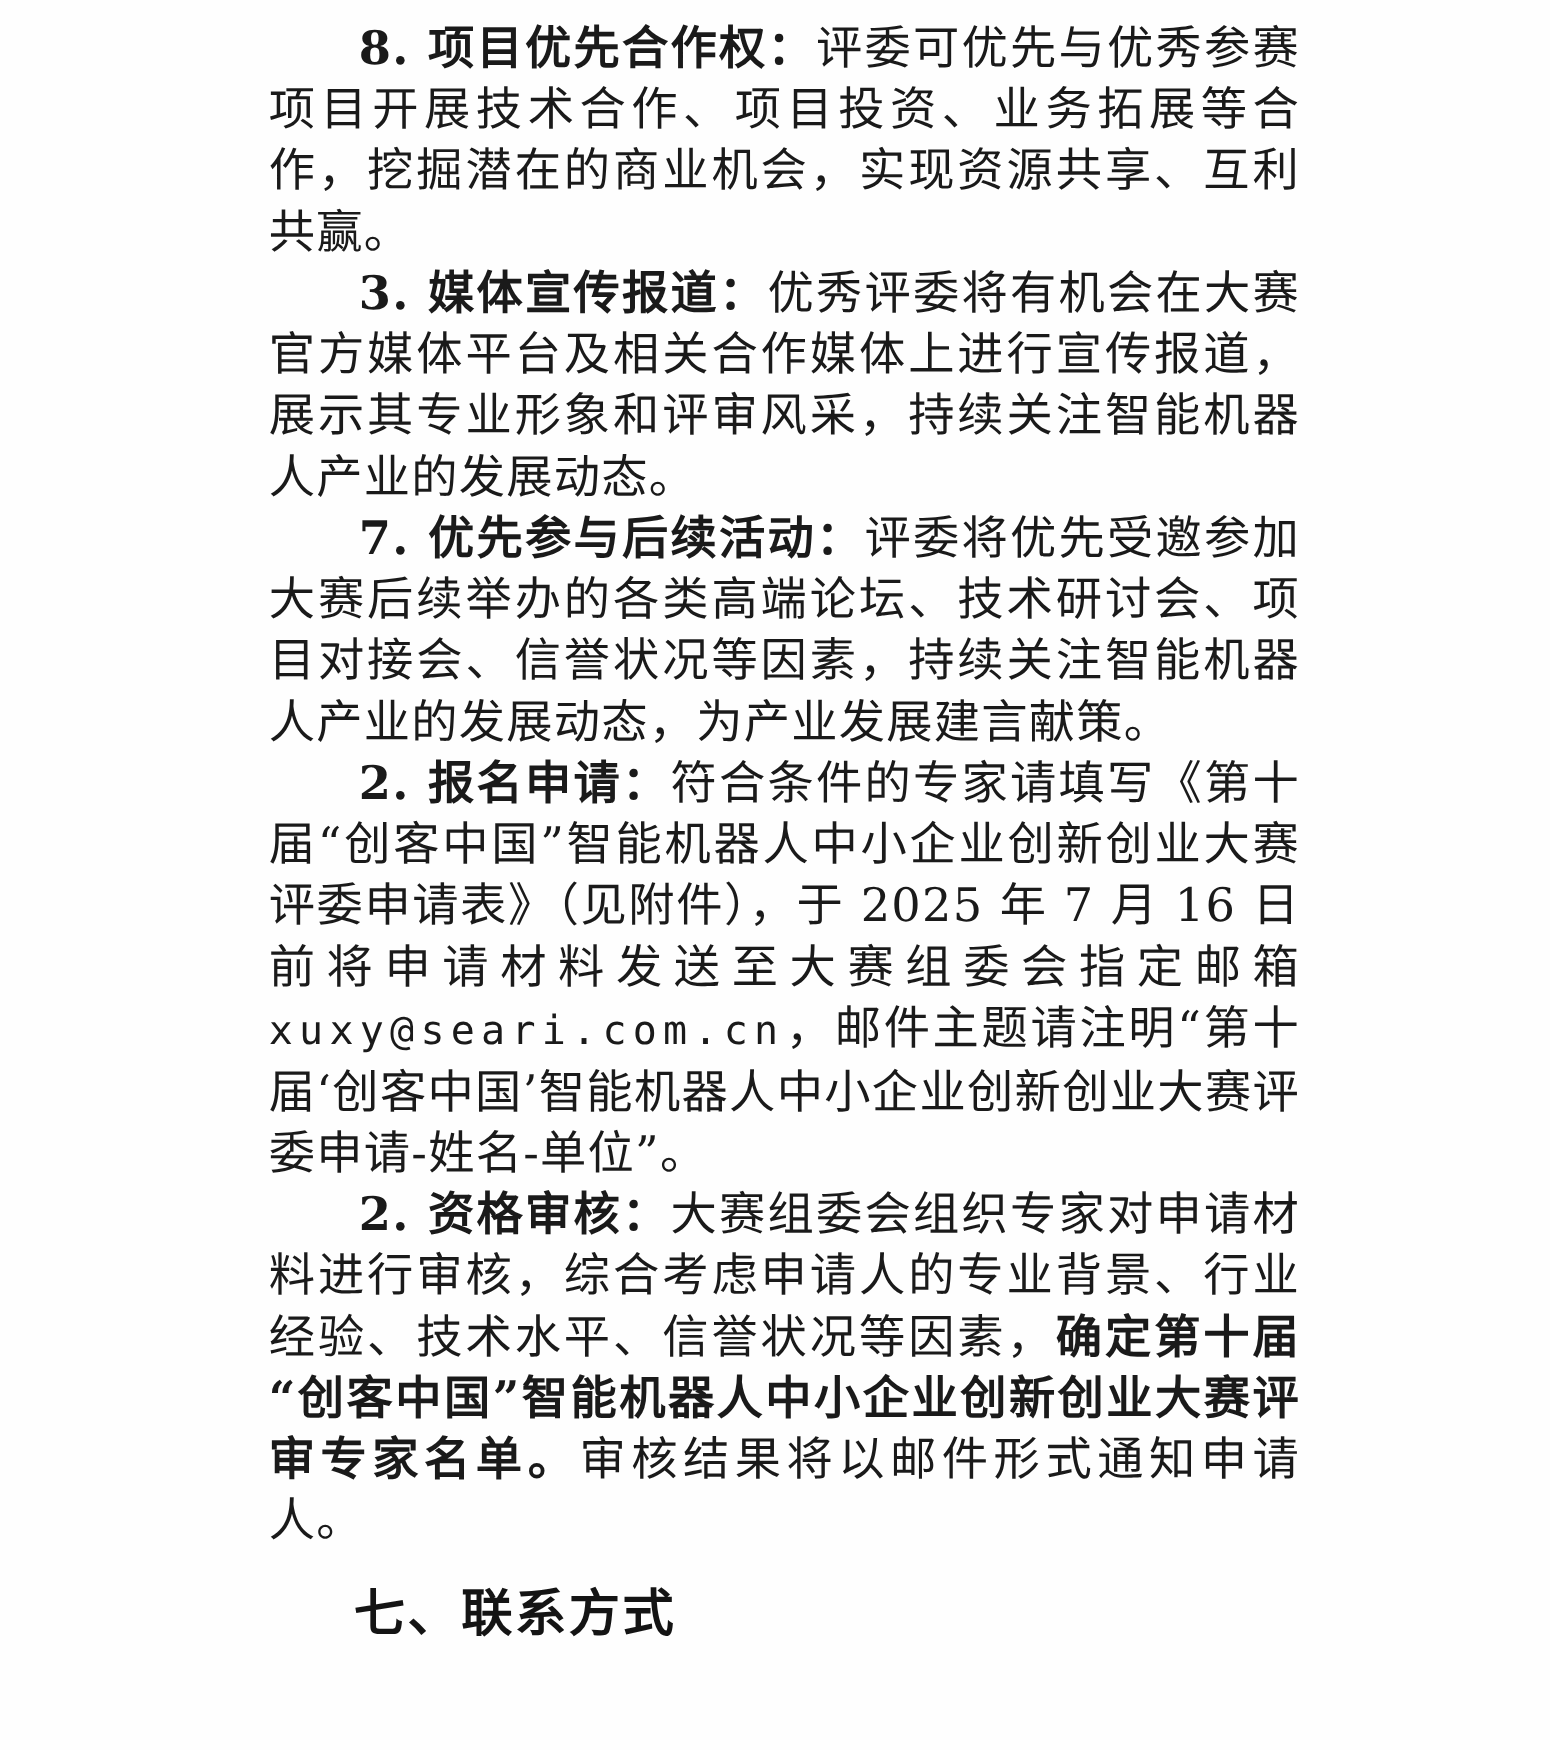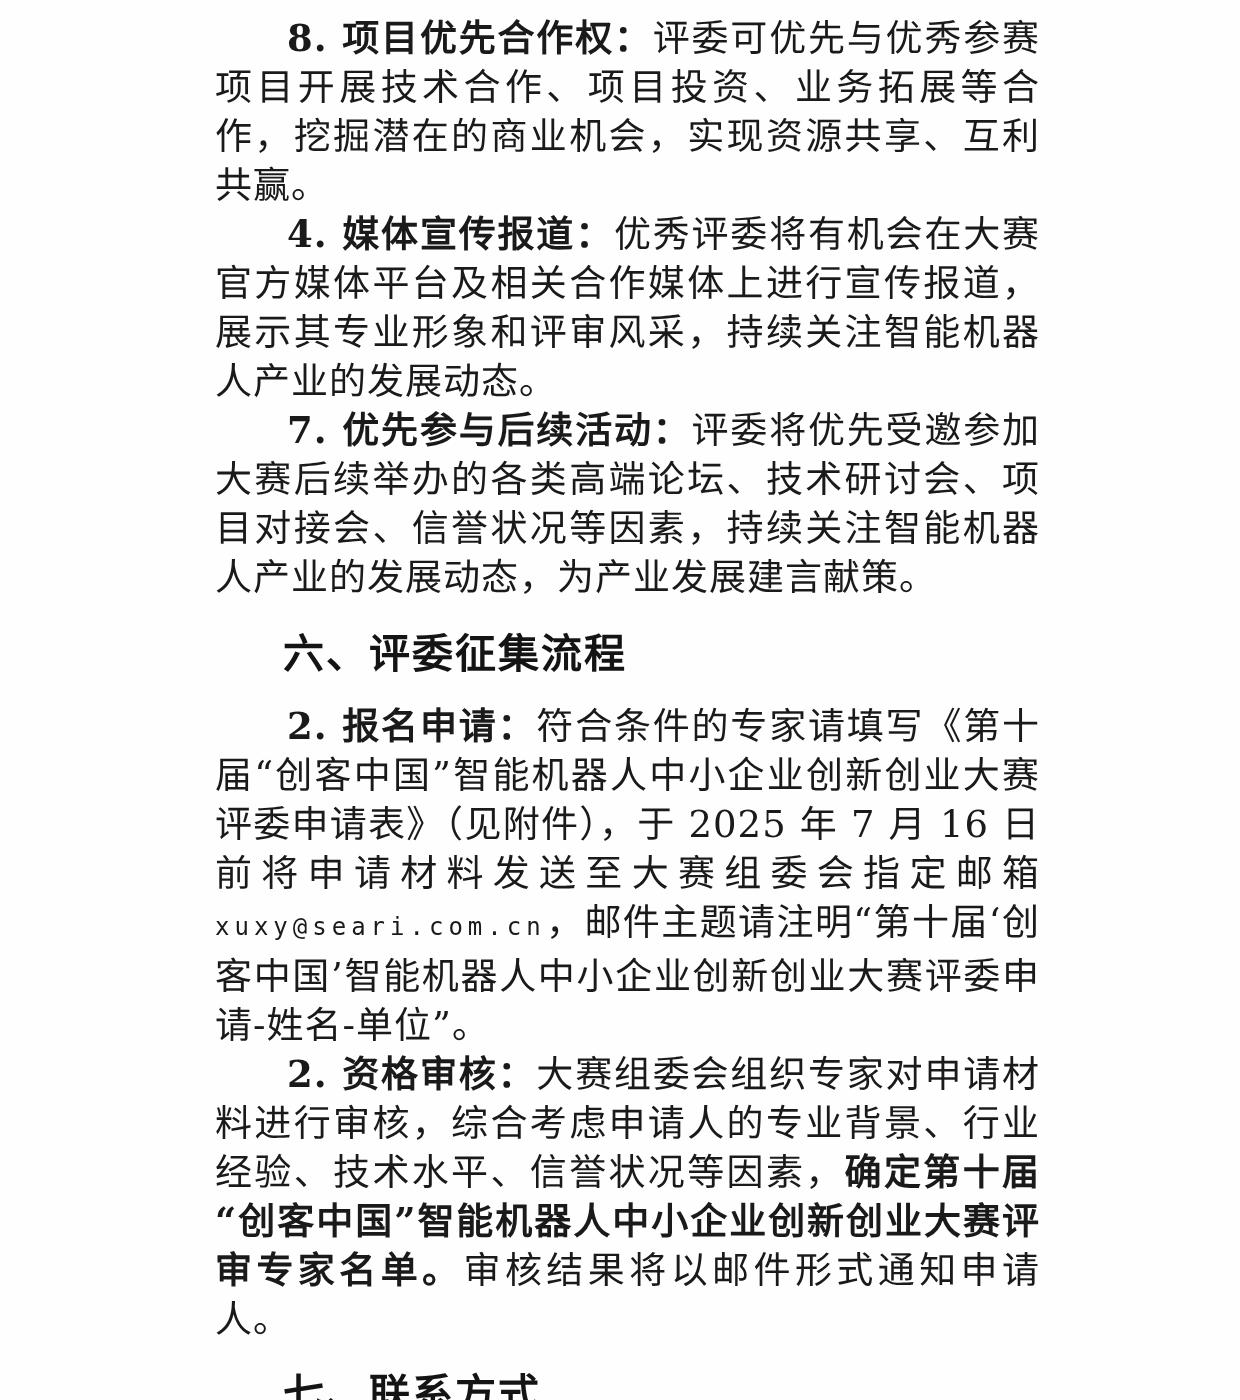--- a/index.html
+++ b/index.html
@@ -42,36 +42,35 @@
     text-indent: 68px;
     letter-spacing: 2px;
     color: #141414;
   }
   h2.section-heading-last {
     margin-top: 24px;
     margin-bottom: 30px;
   }
   .mono {
     font-family: "DejaVu Sans Mono", "Liberation Mono", monospace;
-    font-size: 24px;
+    font-size: 32px;
     letter-spacing: 5px;
   }
 </style>
 </head>
 <body>
 
 <div class="page">
 
   <p class="body-para"><span class="para-label">8. 项目优先合作权：</span><span>评委可优先与优秀参赛项目开展技术合作、项目投资、业务拓展等合作，挖掘潜在的商业机会，实现资源共享、互利共赢。</span></p>
 
-  <p class="body-para"><span class="para-label">4. 媒体宣传报道：</span><span>优秀评委将有机会在大赛官方媒体平台及相关合作媒体上进行宣传报道，展示其专业形象和评审风采，持续关注智能机器人产业的发展动态。</span></p>
+  <p class="body-para"><span class="para-label">3. 媒体宣传报道：</span><span>优秀评委将有机会在大赛官方媒体平台及相关合作媒体上进行宣传报道，展示其专业形象和评审风采，持续关注智能机器人产业的发展动态。</span></p>
 
   <p class="body-para"><span class="para-label">7. 优先参与后续活动：</span><span>评委将优先受邀参加大赛后续举办的各类高端论坛、技术研讨会、项目对接会、信誉状况等因素，持续关注智能机器人产业的发展动态，为产业发展建言献策。</span></p>
 
-  <h2 class="section-heading">六、评委征集流程</h2>
 
   <p class="body-para"><span class="para-label">2. 报名申请：</span><span>符合条件的专家请填写《第十届“创客中国”智能机器人中小企业创新创业大赛评委申请表》（见附件），于 2025 年 7 月 16 日前将申请材料发送至大赛组委会指定邮箱 </span><span class="mono">xuxy@seari.com.cn</span><span>，邮件主题请注明“第十届‘创客中国’智能机器人中小企业创新创业大赛评委申请-姓名-单位”。</span></p>
 
   <p class="body-para"><span class="para-label">2. 资格审核：</span><span>大赛组委会组织专家对申请材料进行审核，综合考虑申请人的专业背景、行业经验、技术水平、信誉状况等因素，</span><span class="bold-run">确定第十届“创客中国”智能机器人中小企业创新创业大赛评审专家名单。</span><span>审核结果将以邮件形式通知申请人。</span></p>
 
   <h2 class="section-heading section-heading-last">七、联系方式</h2>
 
 </div>
 
 </body></html>

